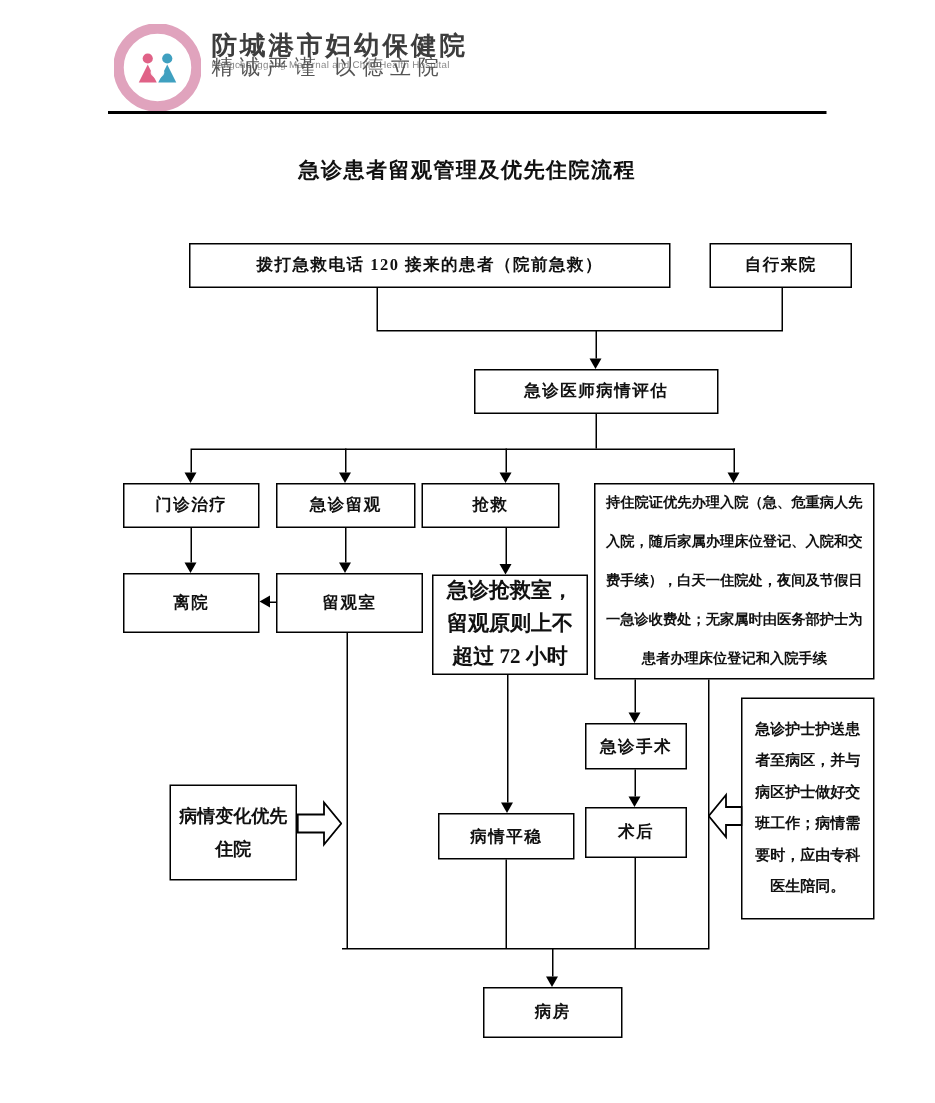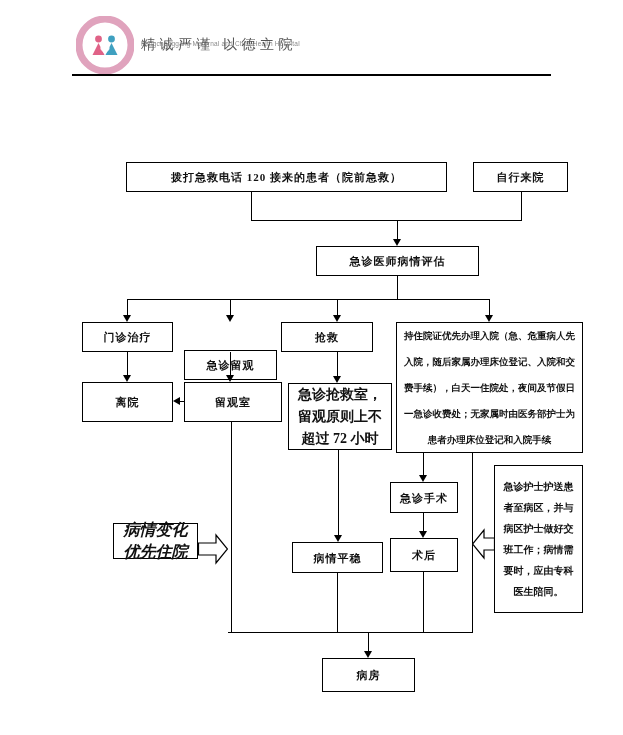--- a/index.html
+++ b/index.html
@@ -36,39 +36,41 @@
 
   <svg class="logo" viewBox="0 0 58 58">
     <circle cx="29" cy="29" r="26" fill="none" stroke-width="7" stroke="#e0a3bd"></circle>
     <circle cx="29" cy="29" r="20" fill="#ffffff"></circle>
     <circle cx="22.5" cy="23" r="3.4" fill="#e06287"></circle>
     <path d="M22.5 27 L16.5 39 L28.5 39 Z" fill="#e06287"></path>
     <circle cx="35.5" cy="23" r="3.4" fill="#3fa0c0"></circle>
     <path d="M35.5 27 L29.5 39 L41.5 39 Z" fill="#3fa0c0"></path>
     <path d="M29 31 c-2.5-2.5-6 0-4 3 l4 4 4-4 c2-3-1.5-5.5-4-3 Z" fill="#ffffff" opacity="0.9"></path>
   </svg>
+  <div class="hosp-name">防城港市妇幼保健院</div>
   <div class="hosp-en">Fangchenggang Maternal and Child Health Hospital</div>
   <div class="hosp-slogan">精诚严谨 以德立院</div>
   <div class="hdr-rule"></div>
 
+  <div class="doc-title">急诊患者留观管理及优先住院流程</div>
 
   <div class="nd" style="left:90px;top:162px;width:321px;height:30px;margin-left:36px;">拨打急救电话 120 接来的患者（院前急救）</div>
   <div class="nd" style="left:473px;top:162px;width:95px;height:30px;">自行来院</div>
   <div class="nd" style="left:316px;top:246px;width:163px;height:30px;">急诊医师病情评估</div>
   <div class="nd" style="left:82px;top:322px;width:91px;height:30px;">门诊治疗</div>
-  <div class="nd" style="left:184px;top:322px;width:93px;height:30px;margin-top:28px;">急诊留观</div>
+  <div class="nd" style="left:184px;top:322px;width:93px;height:30px;">急诊留观</div>
   <div class="nd" style="left:281px;top:322px;width:92px;height:30px;">抢救</div>
   <div class="nd nd-multi" style="left:396px;top:322px;width:187px;height:131px;font-size:9.5px;line-height:26px;">持住院证优先办理入院（急、危重病人先入院，随后家属办理床位登记、入院和交费手续），白天一住院处，夜间及节假日一急诊收费处；无家属时由医务部护士为患者办理床位登记和入院手续</div>
   <div class="nd" style="left:82px;top:382px;width:91px;height:40px;">离院</div>
   <div class="nd" style="left:184px;top:382px;width:98px;height:40px;">留观室</div>
   <div class="nd nd-multi" style="left:288px;top:383px;width:104px;height:67px;font-size:14px;line-height:22px;">急诊抢救室，留观原则上不超过 72 小时</div>
   <div class="nd" style="left:390px;top:482px;width:68px;height:31px;">急诊手术</div>
   <div class="nd" style="left:390px;top:538px;width:68px;height:34px;">术后</div>
   <div class="nd" style="left:292px;top:542px;width:91px;height:31px;">病情平稳</div>
-  <div class="nd nd-multi" style="left:113px;top:523px;width:85px;height:36px;font-size:16px;line-height:22px;font-style:italic;">病情变化优先住院</div>
+  <div class="nd nd-multi" style="left:113px;top:523px;width:85px;height:64px;font-size:12px;line-height:22px;">病情变化优先住院</div>
   <div class="nd nd-multi" style="left:494px;top:465px;width:89px;height:148px;font-size:10px;line-height:21px;">急诊护士护送患者至病区，并与病区护士做好交班工作；病情需要时，应由专科医生陪同。</div>
   <div class="nd" style="left:322px;top:658px;width:93px;height:34px;">病房</div>
 
   <div class="vl" style="left:251px;top:192px;height:28px;"></div>
   <div class="vl" style="left:521px;top:192px;height:28px;"></div>
   <div class="hl" style="left:251px;top:220px;width:271px;"></div>
   <div class="vl" style="left:397px;top:220px;height:19px;"></div>
   <div class="ah-d" style="left:393px;top:239px;"></div>
 
   <div class="vl" style="left:397px;top:276px;height:23px;"></div>

